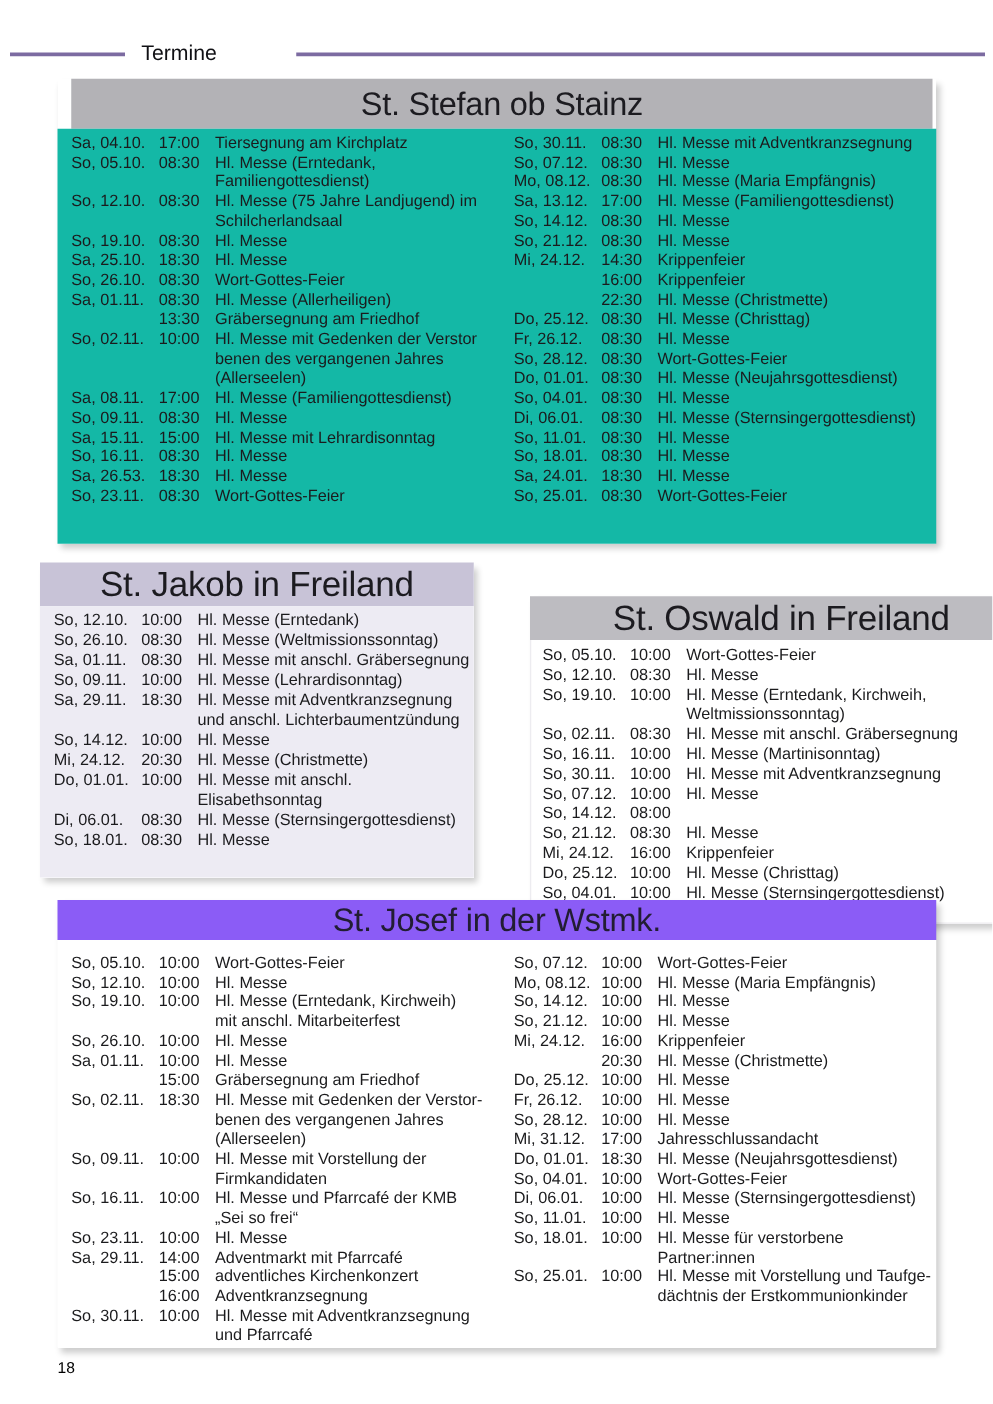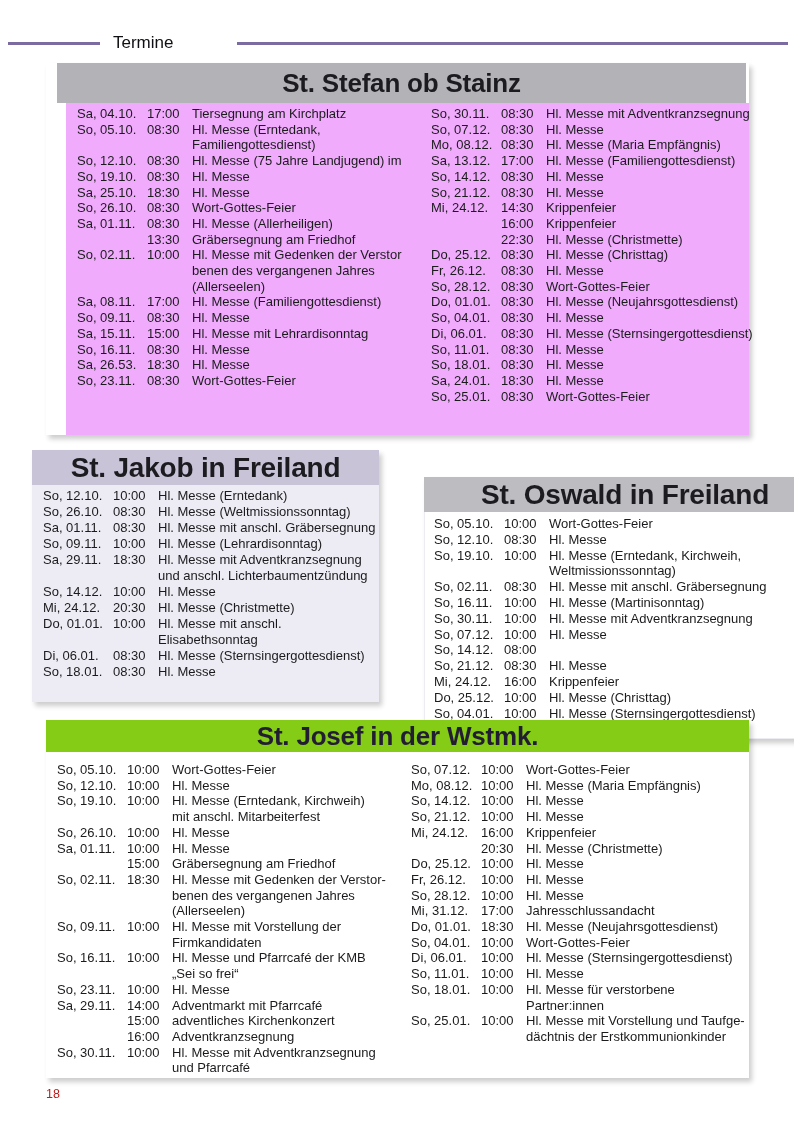--- a/index.html
+++ b/index.html
@@ -10,21 +10,21 @@
   }
   .rule { position:absolute; height:3px; background:#7c6ba1; }
   .rule-left  { left:8px;  top:42px; width:92px; }
   .rule-right { left:237px; top:42px; width:551px; }
   .eyebrow { position:absolute; left:113px; top:33px; font-size:17px; color:#101014; }
 
   .box { position:absolute; display:flex; flex-direction:column;
          box-shadow:3px 4px 5px rgba(0,0,0,0.20); }
   .sec-header {
     flex:0 0 auto; display:flex; align-items:center; justify-content:center;
-    font-size:26px; letter-spacing:-0.2px; color:#1c1b20; font-weight:700;
+    font-size:26px; letter-spacing:-0.2px; color:#1c1b20; font-weight:400;
   }
   .sec-body { flex:1 1 auto; }
   .two-col { display:flex; }
   .col  { flex:0 0 auto; width:348px; }
   .col2 { width:330px; margin-left:6px; }
 
   .row { display:grid; grid-template-columns:70px 45px auto;
          font-size:13px; white-space:nowrap; }
   .row .c-date, .row .c-time, .row .c-event { display:block; }
 
@@ -41,34 +41,34 @@
   .box-oswald { left:424px; top:450px; width:402px; height:262px;margin-top:27px; }
   .box-oswald .sec-header { height:35px; font-size:28px; }
   .box-oswald .sec-body { padding:4px 0 0 9px; border:1px solid #edecf0; border-top:none; }
   .box-oswald .row { line-height:15.8px; }
 
   .box-josef { left:46px; top:720px; width:703px; height:358px; }
   .box-josef .sec-header { height:32px; color:#221d33; }
   .box-josef .sec-body { padding:10px 0 0 11px; }
   .box-josef .row { line-height:15.7px; }
 
-  .pagenum { position:absolute; left:46px; top:1087px; font-size:12.5px; color:#b91c1c; }
+  .pagenum { position:absolute; left:46px; top:1087px; font-size:12.5px; color:#000000; }
 </style>
 </head>
 <body>
 
 <div class="page">
 
   <div class="rule rule-left" style="background: rgb(124, 107, 161);"></div>
   <div class="eyebrow">Termine</div>
   <div class="rule rule-right" style="background: rgb(124, 107, 161);"></div>
 
   <section class="box box-stefan">
     <div class="sec-header" style="background: rgb(179, 178, 182);">St. Stefan ob Stainz</div>
-    <div class="sec-body two-col" style="background: #f0abfc; margin-left: 20px;">
+    <div class="sec-body two-col" style="background: #14b8a6;">
       <div class="col">
           <div class="row">
             <span class="c-date">Sa, 04.10.</span>
             <span class="c-time">17:00</span>
             <span class="c-event">Tiersegnung am Kirchplatz</span>
           </div>
           <div class="row">
             <span class="c-date">So, 05.10.</span>
             <span class="c-time">08:30</span>
             <span class="c-event">Hl. Messe (Erntedank,</span>
@@ -79,20 +79,21 @@
             <span class="c-event">Familiengottesdienst)</span>
           </div>
           <div class="row">
             <span class="c-date">So, 12.10.</span>
             <span class="c-time">08:30</span>
             <span class="c-event">Hl. Messe (75 Jahre Landjugend) im</span>
           </div>
           <div class="row">
             <span class="c-date"></span>
             <span class="c-time"></span>
+            <span class="c-event">Schilcherlandsaal</span>
           </div>
           <div class="row">
             <span class="c-date">So, 19.10.</span>
             <span class="c-time">08:30</span>
             <span class="c-event">Hl. Messe</span>
           </div>
           <div class="row">
             <span class="c-date">Sa, 25.10.</span>
             <span class="c-time">18:30</span>
             <span class="c-event">Hl. Messe</span>
@@ -397,21 +398,21 @@
           <div class="row">
             <span class="c-date">So, 11.01.</span>
             <span class="c-time">10:00</span>
             <span class="c-event">Hl. Messe</span>
           </div>
         </div>
     </div>
   </section>
 
   <section class="box box-josef">
-    <div class="sec-header" style="background: #84cc16;">St. Josef in der Wstmk.</div>
+    <div class="sec-header" style="background: #8b5cf6;">St. Josef in der Wstmk.</div>
     <div class="sec-body two-col" style="background: rgb(255, 255, 255);">
       <div class="col">
           <div class="row">
             <span class="c-date">So, 05.10.</span>
             <span class="c-time">10:00</span>
             <span class="c-event">Wort-Gottes-Feier</span>
           </div>
           <div class="row">
             <span class="c-date">So, 12.10.</span>
             <span class="c-time">10:00</span>

